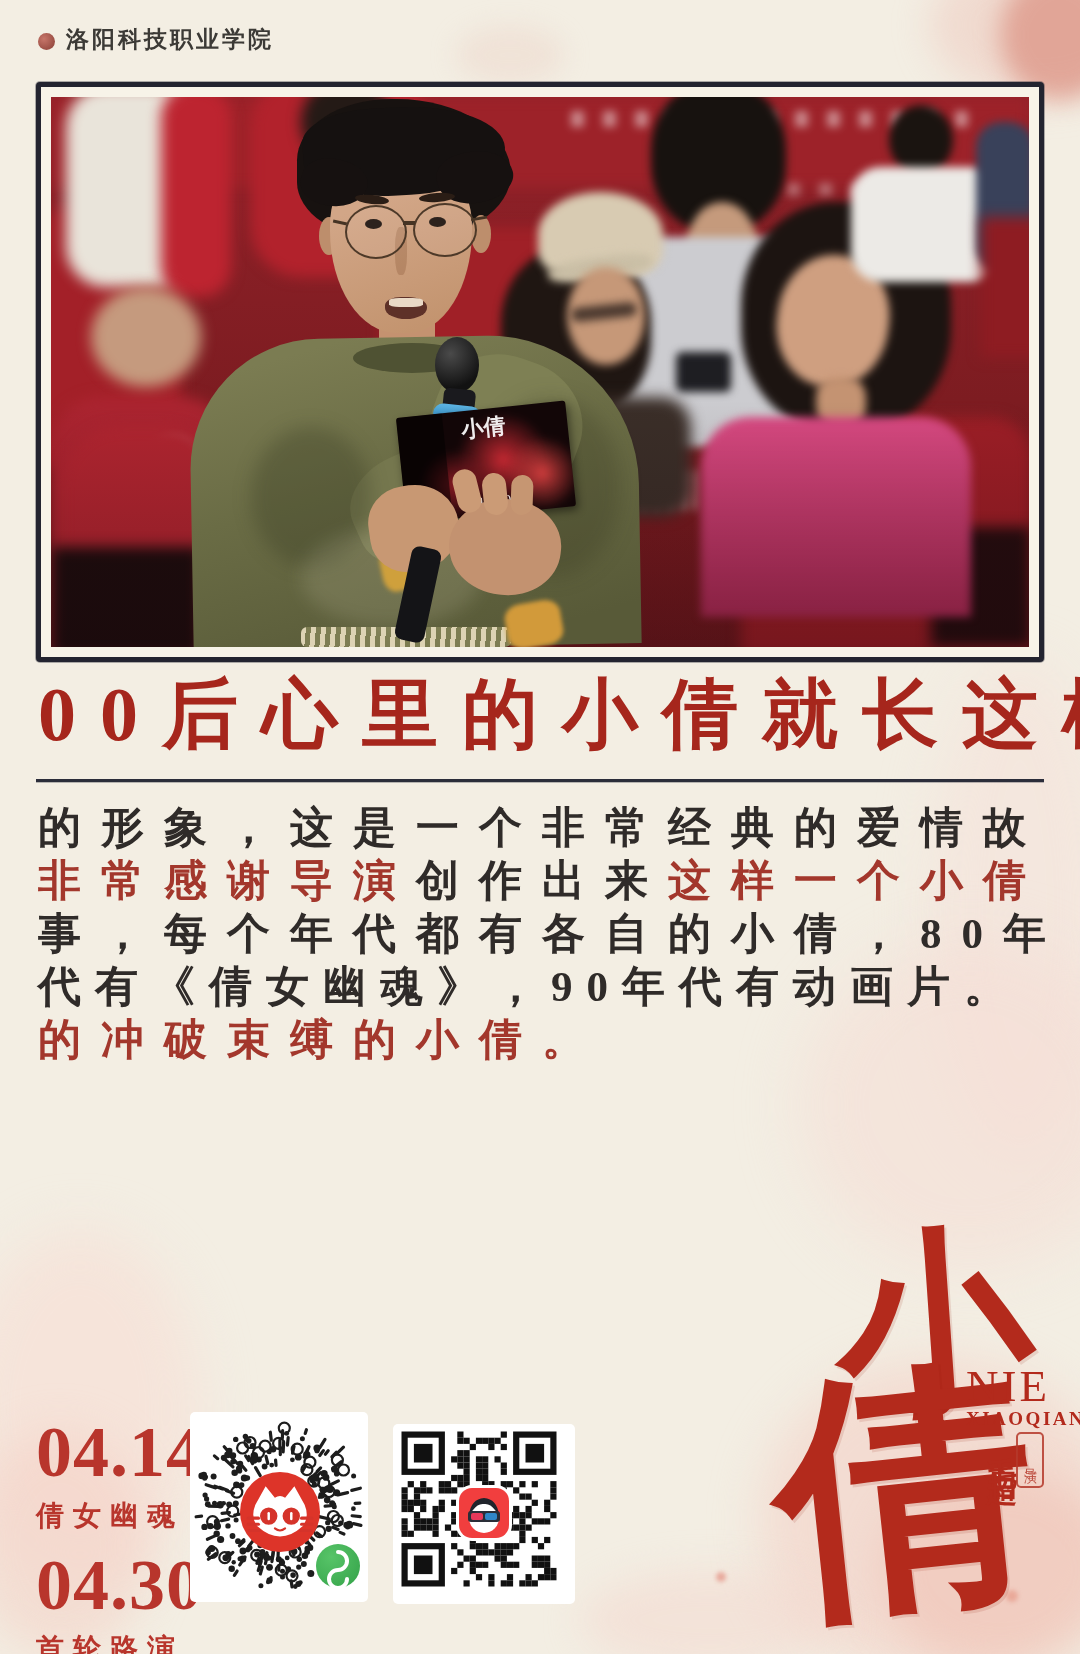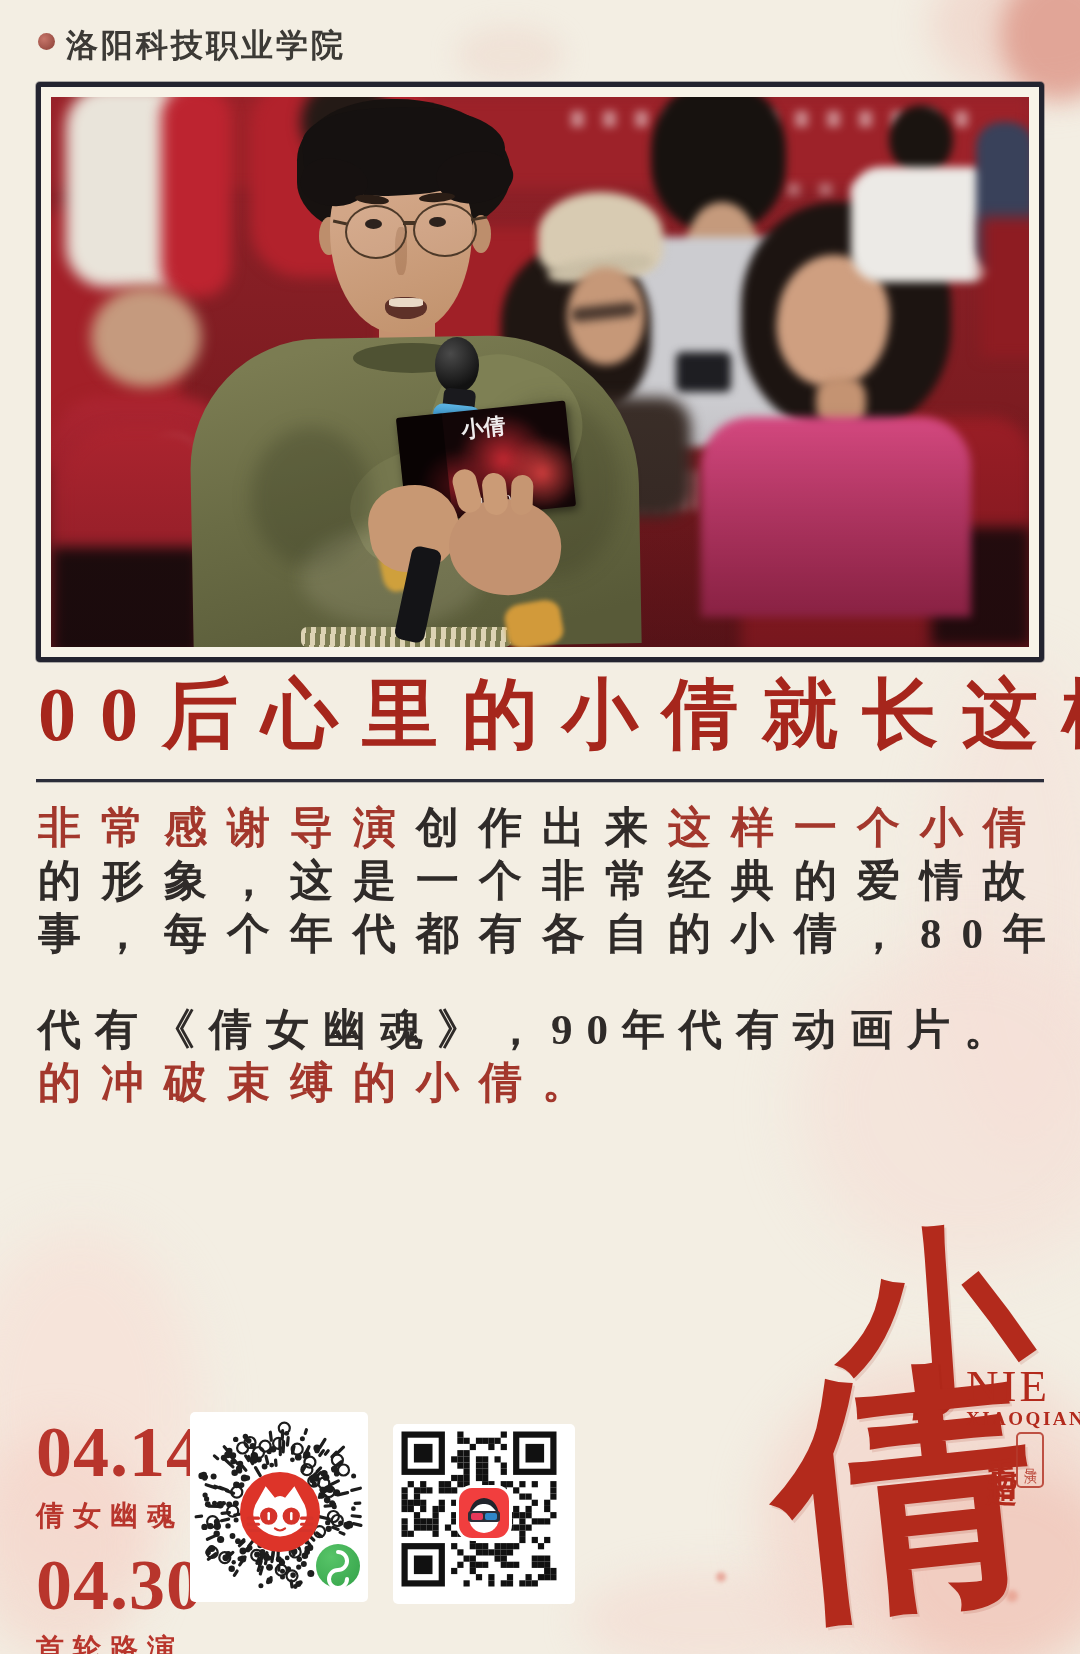--- a/index.html
+++ b/index.html
@@ -7,21 +7,21 @@
     position:relative; width:1080px; height:1654px; overflow:hidden;
     background:#f3eee3;
     font-family:"Liberation Serif","DejaVu Serif",serif;
   }
   .poster i{position:absolute;display:block;}
   
   .stain{position:absolute;border-radius:50%;}
   
   .hdr-dot{position:absolute;left:38px;top:33px;width:17px;height:17px;border-radius:50%;
     background:radial-gradient(circle at 35% 35%, #c2685c, #8e3a30 75%);opacity:.9;}
-  .hdr-school{position:absolute;left:66px;top:24px;font-size:32px;letter-spacing:3px;color:#3c3a36;font-weight:600;}
+  .hdr-school{position:absolute;left:66px;top:24px;font-size:23px;letter-spacing:3px;color:#3c3a36;font-weight:600;}
   .hdr-right{position:absolute;right:34px;top:24px;font-size:27px;font-weight:600;white-space:nowrap;}
   .hdr-right .red{color:#a8322a;}
   .hdr-right .dark{color:#3c3a36;}
   
   .photo-frame{position:absolute;left:36px;top:82px;width:1008px;height:580px;
     box-sizing:border-box;border:5px solid #232430;border-radius:4px;background:#f7f3e8;
     padding:10px;box-shadow:0 0 0 1px rgba(35,36,48,.35);}
   .photo-scene{position:relative;width:100%;height:100%;overflow:hidden;
     background:linear-gradient(180deg,#93222a 0%,#7d1c21 55%,#6d181d 100%);}
   .b6{filter:blur(7px);} .b4{filter:blur(4.5px);} .b2{filter:blur(2px);}
@@ -39,21 +39,21 @@
   .card-date{position:absolute;left:0;right:0;bottom:4px;text-align:center;color:rgba(255,255,255,.88);
     font-size:15px;letter-spacing:3px;}
   
   .headline{position:absolute;left:38px;top:664px;font-size:76px;font-weight:700;color:#a6261c;
     letter-spacing:24px;white-space:nowrap;}
   .headline-rule{position:absolute;left:36px;top:779px;width:1008px;height:3px;background:#2b2d3a;
     box-shadow:0 1px 0 rgba(43,45,58,.3);}
   
   .quote{position:absolute;left:38px;top:801px;width:1010px;}
   .qline{height:53px;line-height:53px;font-size:43px;font-weight:600;letter-spacing:20px;white-space:nowrap;}
-  .qline.ls14{letter-spacing:14px;margin-top:43px;}
+  .qline.ls14{letter-spacing:14px;}
   .quote .red{color:#a3372c;}
   .quote .dark{color:#2f2b29;}
   
   .release{position:absolute;left:36px;top:1416px;width:150px;color:#b8352c;}
   .rel-date{font-size:72px;font-weight:700;line-height:1;letter-spacing:1px;}
   .rel-label{margin-top:9px;font-size:28px;font-weight:700;letter-spacing:9px;white-space:nowrap;}
   .mt{margin-top:14px;}
   
   .qr-card{position:absolute;background:#fff;border-radius:5px;}
   #qr1{left:190px;top:1412px;width:178px;height:190px;}
@@ -191,22 +191,22 @@
       <i style="left:432px;top:376px;width:24px;height:42px;background:#cb9b76;border-radius:12px;transform:rotate(-6deg);z-index:12;"></i>
       <i style="left:460px;top:378px;width:22px;height:40px;background:#c69672;border-radius:11px;transform:rotate(2deg);z-index:12;"></i>
       <i style="left:352px;top:450px;width:30px;height:95px;background:#141417;border-radius:8px;transform:rotate(12deg);z-index:12;"></i>
     </div>
   </div>
 
   <div class="headline">00后心里的小倩就长这样</div>
   <div class="headline-rule"></div>
 
   <div class="quote">
+    <div class="qline"><span class="dark">的形象，这是一个非常经典的爱情故</span></div>
     <div class="qline"><span class="red">非常感谢导演</span><span class="dark">创作出来</span><span class="red">这样一个小倩</span></div>
-    <div class="qline"><span class="dark">的形象，这是一个非常经典的爱情故</span></div>
     <div class="qline"><span class="dark">事，每个年代都有各自的小倩，80年</span></div>
     <div class="qline ls14"><span class="dark">代有《倩女幽魂》，90年代有动画片。</span></div>
     <div class="qline"><span class="red">的冲破束缚的小倩。</span></div>
   </div>
 
   <div class="release">
     <div class="rel-date">04.14</div>
     <div class="rel-label">倩女幽魂</div>
     <div class="rel-date mt">04.30</div>
     <div class="rel-label">首轮路演</div>

